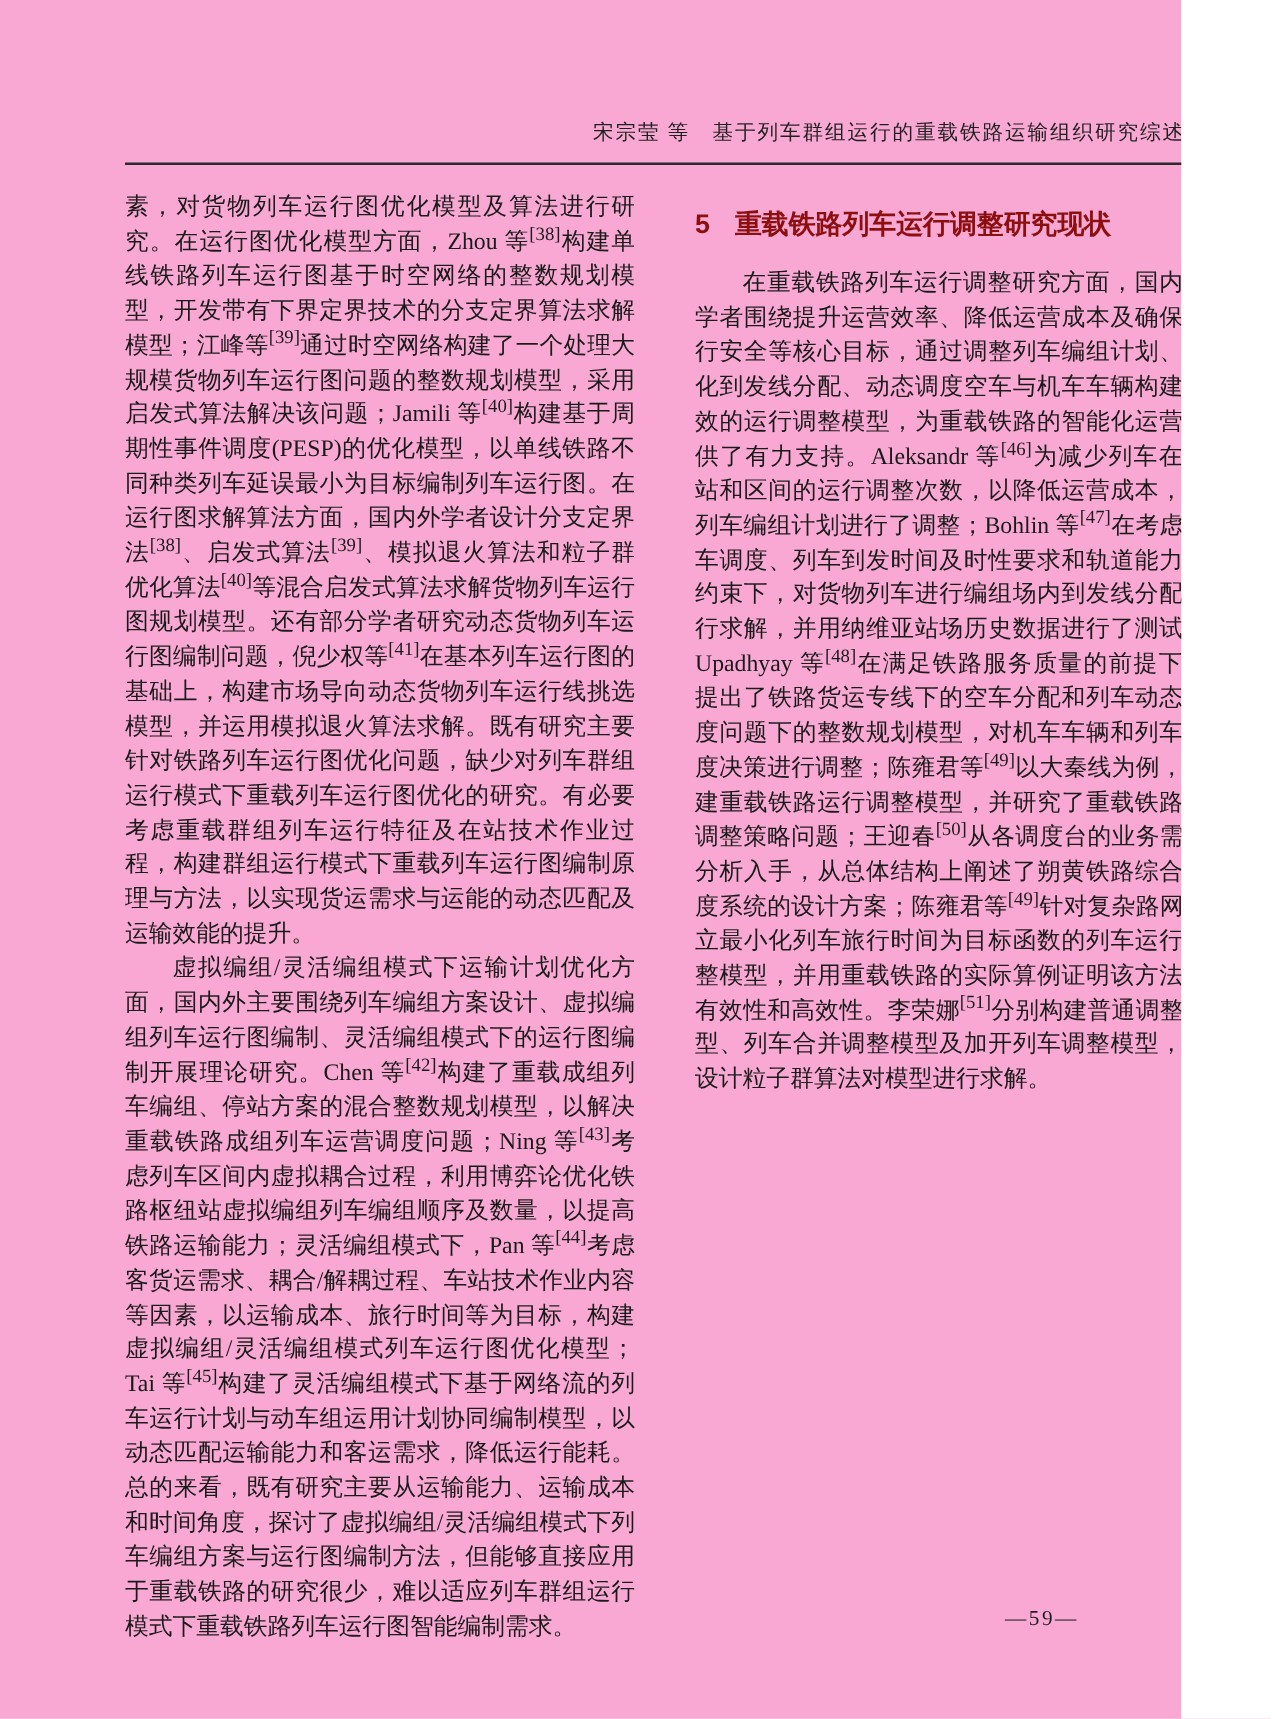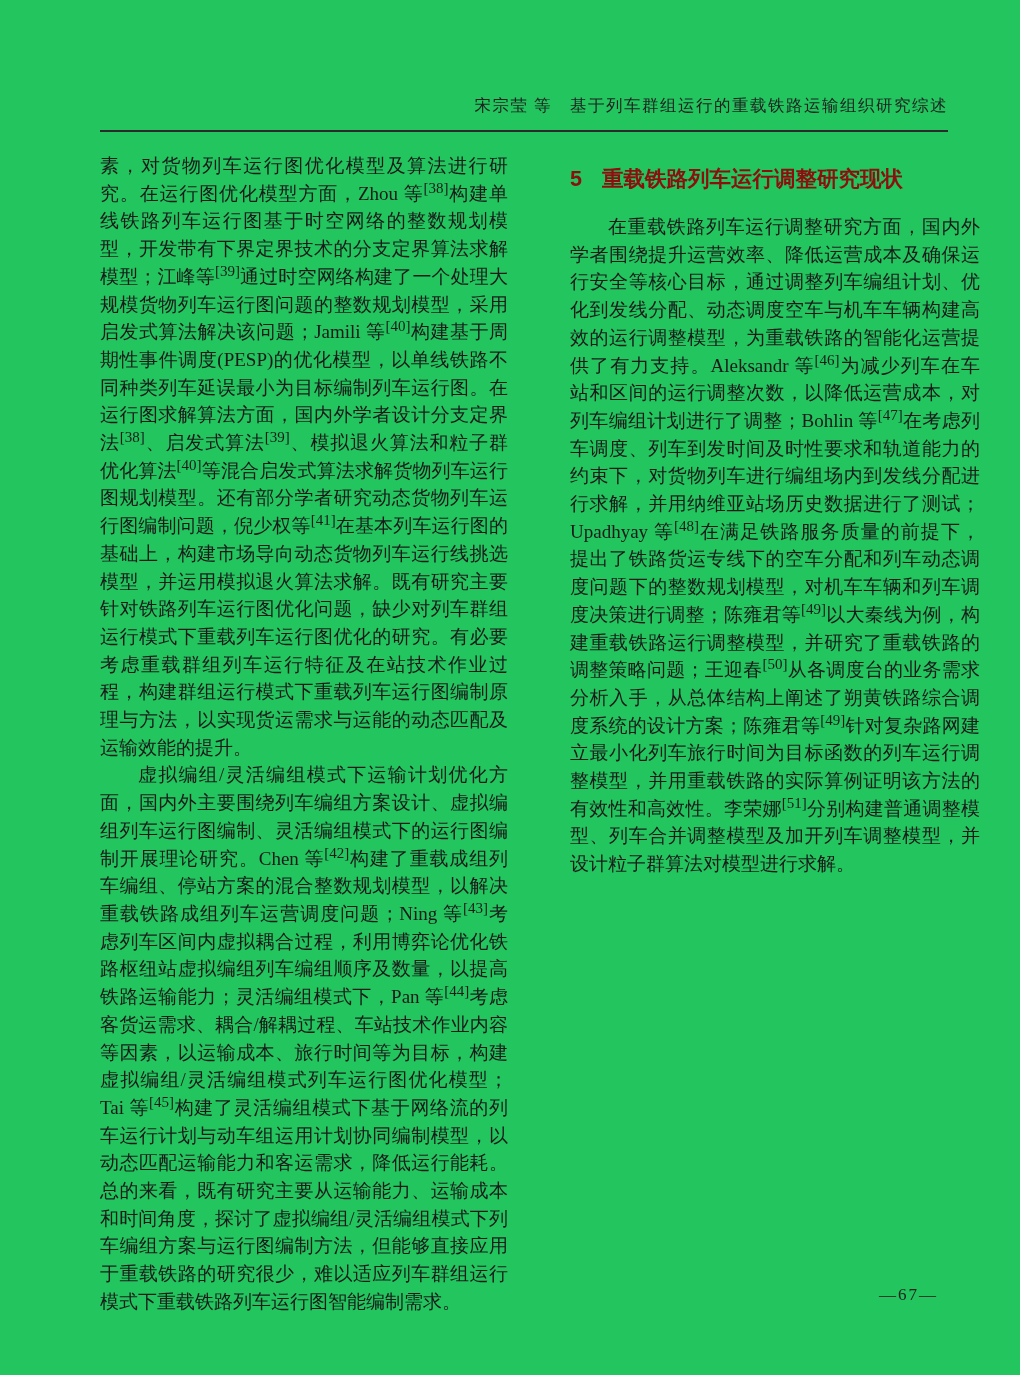--- a/index.html
+++ b/index.html
@@ -2,40 +2,40 @@
 <html lang="zh" style="--heading-red: #8C0F0F; --text: #1A1A1A; --rule: #2B2B2B;"><head>
 <meta charset="utf-8">
 <style>
   html,body{margin:0;padding:0}
   body{
     width:1020px;height:1375px;background:#ffffff;
     font-family:"Liberation Serif","DejaVu Serif",serif;
     color:var(--text,#1a1a1a);
     -webkit-font-smoothing:antialiased;
   }
-  .page{position:relative;width:1020px;height:1375px;overflow:hidden;background:#22c55e}
+  .page{position:relative;width:945px;height:1375px;overflow:hidden;background:#f9a8d4}
 
   .running-title{
     position:absolute;top:95px;left:100px;width:848px;
     text-align:right;font-size:16.5px;letter-spacing:1.5px;color:#1f1f1f;
     white-space:nowrap;
   }
   .header-rule{
     position:absolute;top:130px;left:100px;width:848px;height:2px;
     background:var(--rule,#2b2b2b);
   }
 
   .col{
     position:absolute;top:152px;
     font-size:19px;line-height:27.7px;
     text-align:justify;text-justify:inter-character;
     color:var(--text,#1a1a1a);
   }
   .col-left{left:100px;width:408px}
-  .col-right{left:570px;width:410px}
+  .col-right{left:556px;width:410px}
 
   p.para{margin:0;padding:0}
   p.para.indent{text-indent:2em}
 
   sup.cite{
     font-size:15px;line-height:0;vertical-align:super;letter-spacing:0;
   }
 
   h2.section-heading{
     margin:14px 0 20px 0;padding:0;
@@ -63,15 +63,15 @@
   <div class="col col-left">
       <p class="para">素，对货物列车运行图优化模型及算法进行研究。在运行图优化模型方面，Zhou 等<sup class="cite">[38]</sup>构建单线铁路列车运行图基于时空网络的整数规划模型，开发带有下界定界技术的分支定界算法求解模型；江峰等<sup class="cite">[39]</sup>通过时空网络构建了一个处理大规模货物列车运行图问题的整数规划模型，采用启发式算法解决该问题；Jamili 等<sup class="cite">[40]</sup>构建基于周期性事件调度(PESP)的优化模型，以单线铁路不同种类列车延误最小为目标编制列车运行图。在运行图求解算法方面，国内外学者设计分支定界法<sup class="cite">[38]</sup>、启发式算法<sup class="cite">[39]</sup>、模拟退火算法和粒子群优化算法<sup class="cite">[40]</sup>等混合启发式算法求解货物列车运行图规划模型。还有部分学者研究动态货物列车运行图编制问题，倪少权等<sup class="cite">[41]</sup>在基本列车运行图的基础上，构建市场导向动态货物列车运行线挑选模型，并运用模拟退火算法求解。既有研究主要针对铁路列车运行图优化问题，缺少对列车群组运行模式下重载列车运行图优化的研究。有必要考虑重载群组列车运行特征及在站技术作业过程，构建群组运行模式下重载列车运行图编制原理与方法，以实现货运需求与运能的动态匹配及运输效能的提升。</p>
       <p class="para indent">虚拟编组/灵活编组模式下运输计划优化方面，国内外主要围绕列车编组方案设计、虚拟编组列车运行图编制、灵活编组模式下的运行图编制开展理论研究。Chen 等<sup class="cite">[42]</sup>构建了重载成组列车编组、停站方案的混合整数规划模型，以解决重载铁路成组列车运营调度问题；Ning 等<sup class="cite">[43]</sup>考虑列车区间内虚拟耦合过程，利用博弈论优化铁路枢纽站虚拟编组列车编组顺序及数量，以提高铁路运输能力；灵活编组模式下，Pan 等<sup class="cite">[44]</sup>考虑客货运需求、耦合/解耦过程、车站技术作业内容等因素，以运输成本、旅行时间等为目标，构建虚拟编组/灵活编组模式列车运行图优化模型；Tai 等<sup class="cite">[45]</sup>构建了灵活编组模式下基于网络流的列车运行计划与动车组运用计划协同编制模型，以动态匹配运输能力和客运需求，降低运行能耗。总的来看，既有研究主要从运输能力、运输成本和时间角度，探讨了虚拟编组/灵活编组模式下列车编组方案与运行图编制方法，但能够直接应用于重载铁路的研究很少，难以适应列车群组运行模式下重载铁路列车运行图智能编制需求。</p>
     </div>
 
   <div class="col col-right">
       <h2 class="section-heading"><span class="sec-num">5</span><span class="sec-title">重载铁路列车运行调整研究现状</span></h2>
       <p class="para indent">在重载铁路列车运行调整研究方面，国内外学者围绕提升运营效率、降低运营成本及确保运行安全等核心目标，通过调整列车编组计划、优化到发线分配、动态调度空车与机车车辆构建高效的运行调整模型，为重载铁路的智能化运营提供了有力支持。Aleksandr 等<sup class="cite">[46]</sup>为减少列车在车站和区间的运行调整次数，以降低运营成本，对列车编组计划进行了调整；Bohlin 等<sup class="cite">[47]</sup>在考虑列车调度、列车到发时间及时性要求和轨道能力的约束下，对货物列车进行编组场内到发线分配进行求解，并用纳维亚站场历史数据进行了测试；Upadhyay 等<sup class="cite">[48]</sup>在满足铁路服务质量的前提下，提出了铁路货运专线下的空车分配和列车动态调度问题下的整数规划模型，对机车车辆和列车调度决策进行调整；陈雍君等<sup class="cite">[49]</sup>以大秦线为例，构建重载铁路运行调整模型，并研究了重载铁路的调整策略问题；王迎春<sup class="cite">[50]</sup>从各调度台的业务需求分析入手，从总体结构上阐述了朔黄铁路综合调度系统的设计方案；陈雍君等<sup class="cite">[49]</sup>针对复杂路网建立最小化列车旅行时间为目标函数的列车运行调整模型，并用重载铁路的实际算例证明该方法的有效性和高效性。李荣娜<sup class="cite">[51]</sup>分别构建普通调整模型、列车合并调整模型及加开列车调整模型，并设计粒子群算法对模型进行求解。</p>
     </div>
 
-  <div class="page-number">—67—</div>
+  <div class="page-number">—59—</div>
 
 </div>
 
 </body></html>

